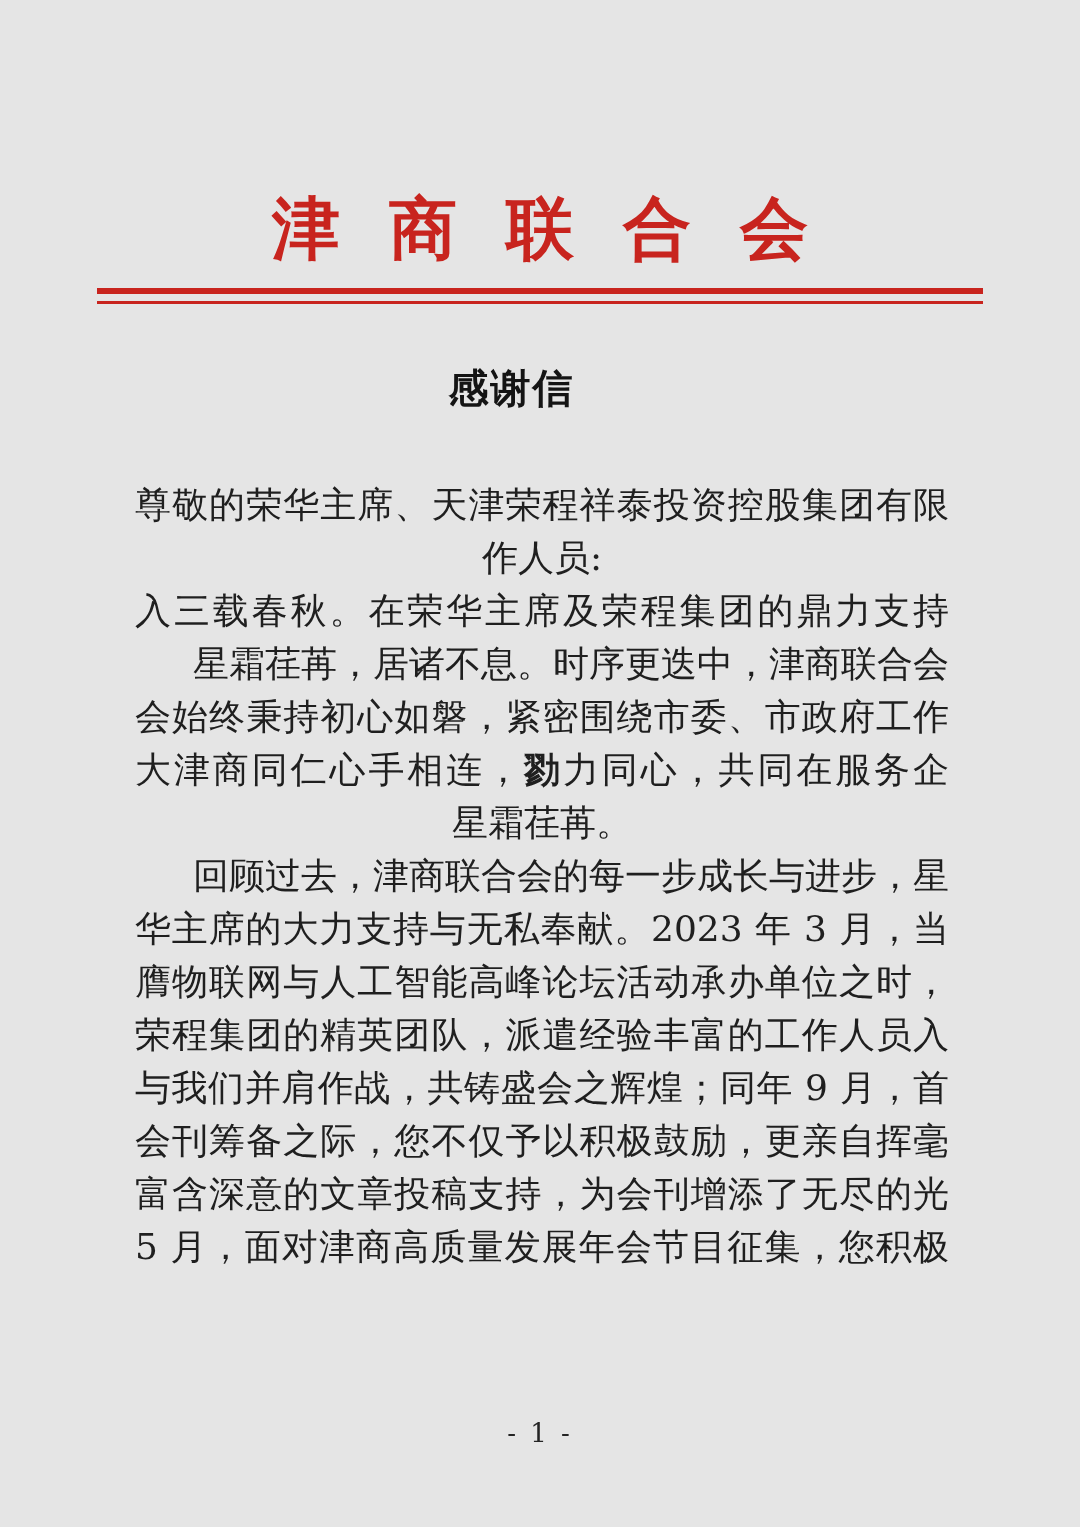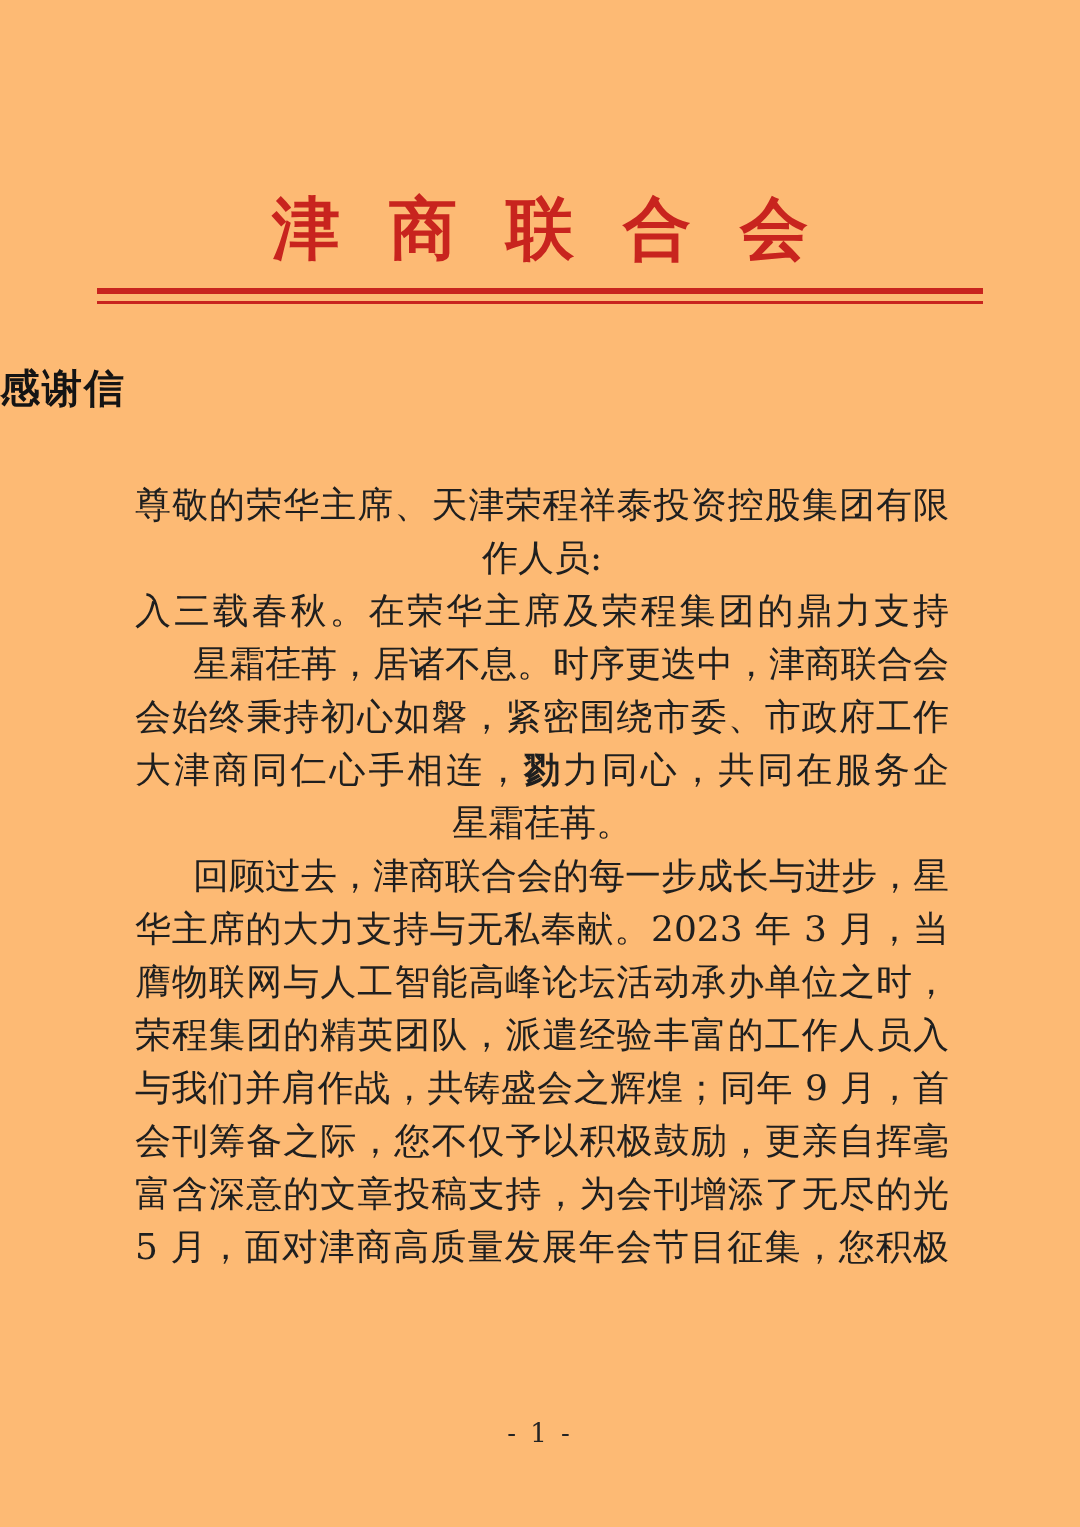--- a/index.html
+++ b/index.html
@@ -1,21 +1,21 @@
 <!DOCTYPE html>
 <html style="--accent: #c8241e;"><head>
 <meta charset="utf-8">
 <style>
   :root { --accent: #c8241e; }
   html, body { margin: 0; padding: 0; background: #ffffff; }
   .page {
     position: relative;
     width: 1080px;
     height: 1527px;
-    background: #fdba74;
+    background: #e5e5e5;
     overflow: hidden;
     font-family: "DejaVu Serif", "Liberation Serif", serif;
   }
   .org-header {
     position: absolute;
     top: 186px;
     left: 0;
     width: 1080px;
     box-sizing: border-box;
     text-align: center;
@@ -34,21 +34,21 @@
     background: var(--accent);
   }
   .rule.thick { top: 288px; height: 6px; }
   .rule.thin  { top: 301px; height: 3px; }
   .letter-title {
     position: absolute;
     top: 366px;
     left: 0;
     width: 1023px;
     margin: 0;
-    text-align: left;
+    text-align: center;
     font-size: 40px;
     line-height: 44px;
     font-weight: bold;
     color: #141414;
     letter-spacing: 2px;
   }
   .letter-body {
     position: absolute;
     top: 478px;
     left: 135px;

